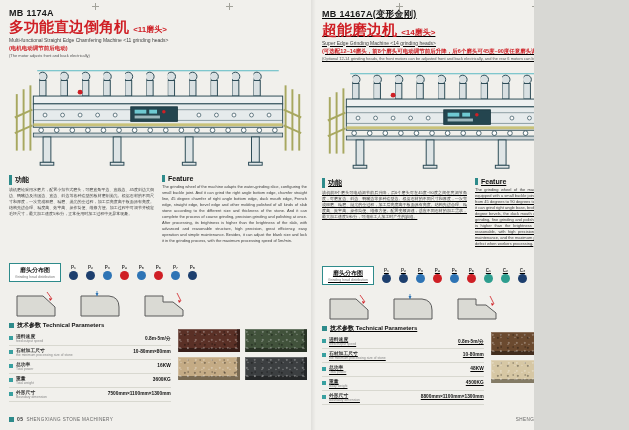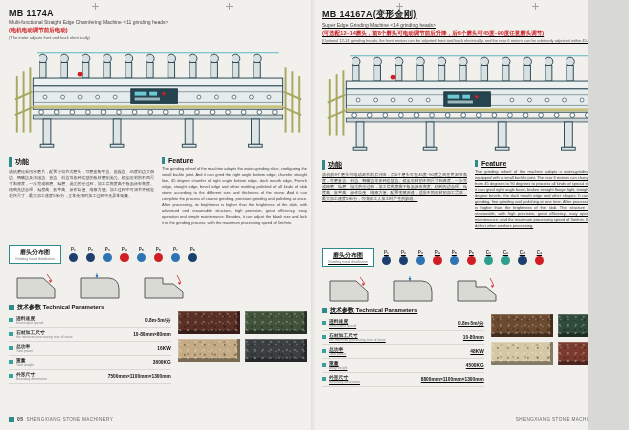--- a/index.html
+++ b/index.html
@@ -1,17 +1,17 @@
 <!DOCTYPE html>
 <html><head>
 <meta charset="utf-8">
 <style>
   *{margin:0;padding:0;box-sizing:border-box;}
   body{font-family:"Liberation Sans","DejaVu Sans",sans-serif;background:#d8d8d4;}
-  .sheet{position:relative;width:588px;height:430px;background:#f1f0ec;overflow:hidden;}
+  .sheet{position:relative;width:534px;height:430px;background:#f1f0ec;overflow:hidden;}
   .fold{position:absolute;left:311px;top:0;bottom:0;width:7px;
         background:linear-gradient(90deg,rgba(0,0,0,.07),rgba(0,0,0,0) 70%);}
   .regmark{position:absolute;top:3px;width:7px;height:7px;}
   .regmark::before,.regmark::after{content:"";position:absolute;background:#a2a29a;}
   .regmark::before{left:3px;top:0;width:1px;height:7px;}
   .regmark::after{top:3px;left:0;height:1px;width:7px;}
 
   .page{position:absolute;top:8px;height:414px;width:298px;}
   .page.left{left:9px;}
   .page.right{left:322px;text-decoration:underline;}
@@ -181,20 +181,24 @@
 
 <div class="sheet">
   <div class="fold"></div>
   <div class="regmark" style="left:92px"></div>
   <div class="regmark" style="left:226px"></div>
   <div class="regmark" style="left:396px"></div>
   <div class="regmark" style="left:532px"></div>
 
   <section class="page left">
     <div class="model">MB 1174A</div>
+    <div class="title">
+      <span>多功能直边倒角机</span>
+      <span class="heads-note">&lt;11磨头&gt;</span>
+    </div>
     <div class="subtitle">Multi-functional Straight Edge Chamfering Machine &lt;11 grinding heads&gt;</div>
     <div class="note-cn">(电机电动调节前后电动)</div>
     <div class="note-en">(The motor adjusts front and back electrically)</div>
 
     <svg class="machine">
         <use href="#machine-sym"></use>
       </svg>
 
     <div class="ff">
       <div class="col">
@@ -324,20 +328,24 @@
 
     <div class="footer">
       <span class="fsq teal"></span>
       <span class="fnum">05</span>
       <span>SHENGXIANG STONE MACHINERY</span>
     </div>
   </section>
 
   <section class="page right">
     <div class="model">MB 14167A(变形金刚)</div>
+    <div class="title">
+      <span>超能磨边机</span>
+      <span class="heads-note">&lt;14磨头&gt;</span>
+    </div>
     <div class="subtitle">Super Edge Grinding Machine &lt;14 grinding heads&gt;</div>
     <div class="note-cn">(可选配12~14磨头，前8个磨头可电动调节前后升降，后6个磨头可45度~90度任意磨头调节)</div>
     <div class="note-en">(Optional 12-14 grinding heads, the front motors can be adjusted front and back electrically, and the rear 6 motors can be arbitrarily adjusted within 45-90 degrees)</div>
 
     <svg class="machine">
         <use href="#machine-sym"></use>
       </svg>
 
     <div class="ff">
       <div class="col">

